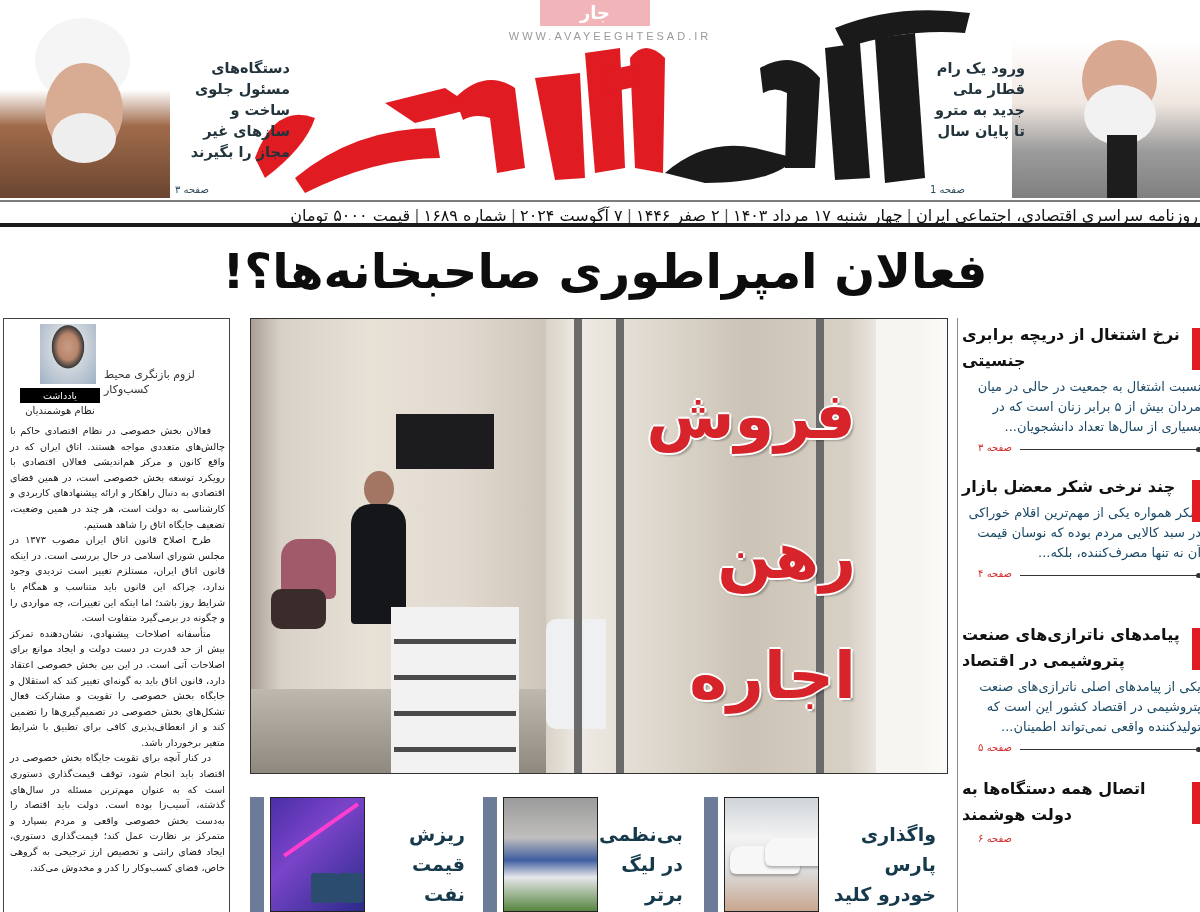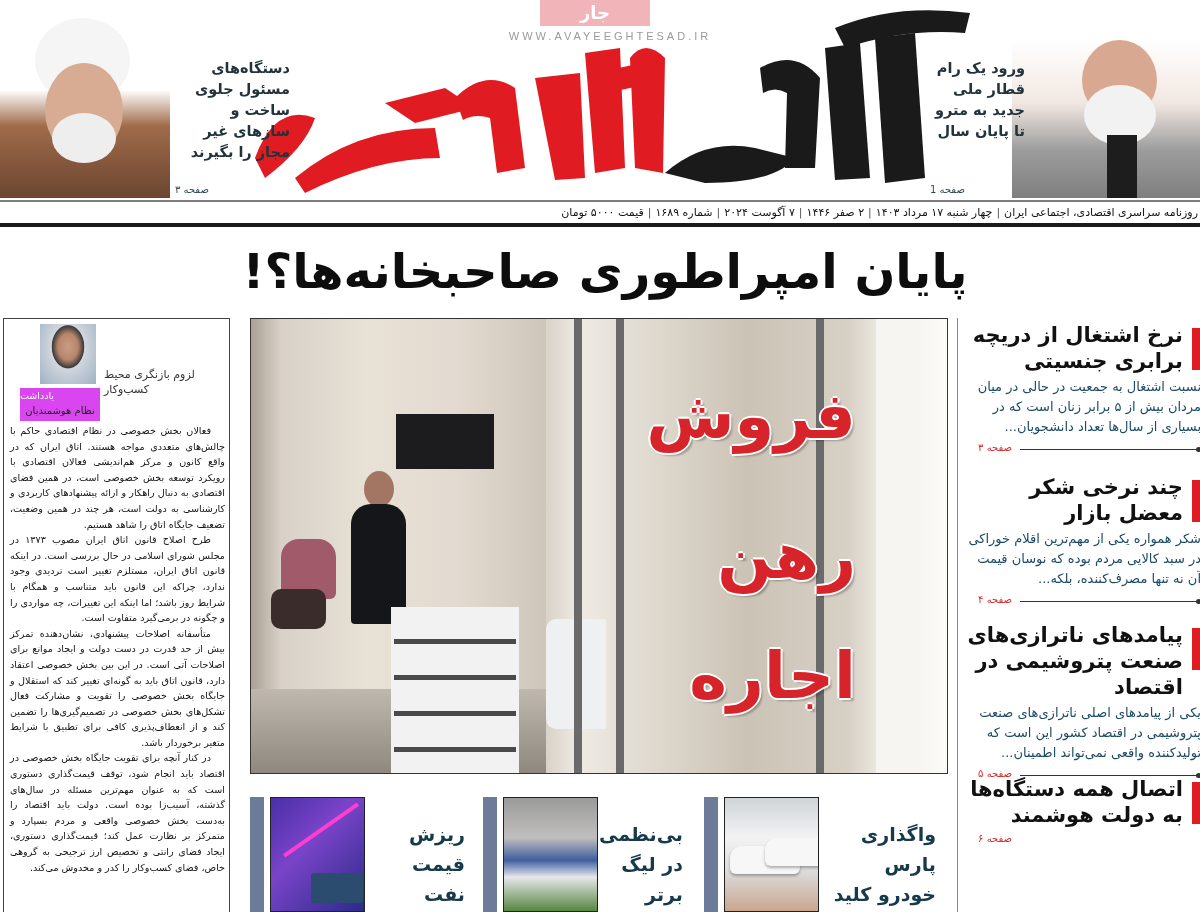--- a/index.html
+++ b/index.html
@@ -23,34 +23,34 @@
   .teaser-left-page { left: 175px; }
   .teaser-right-page { left: 930px; }
 
   .portrait { position: absolute; background: #d9d9d9; overflow: hidden; }
   .portrait-left { left: 0; top: 18px; width: 170px; height: 180px; background: linear-gradient(#fff 0%, #fff 40%, #a06b4b 60%, #6b4530 100%); }
   .portrait-right { left: 1012px; top: 40px; width: 188px; height: 158px; background: linear-gradient(#fff 0%, #f1e7e1 40%, #9c9c9c 70%, #7f7f7f 100%); }
   .face { position: absolute; border-radius: 50%; }
 
   
   .rule-top { position: absolute; left: 0; top: 200px; width: 1200px; height: 2px; background: #7d7d7d; }
-  .dateline { position: absolute; left: 330px; top: 206px; width: 870px; height: 16px; font-size: 11px; color: #111; text-align: right; padding-right: 0; white-space: nowrap; }
+  .dateline { position: absolute; left: 330px; top: 206px; width: 870px; height: 16px; font-size: 16px; color: #111; text-align: right; padding-right: 0; white-space: nowrap; }
   .dateline span { padding: 0 2px; }
   .dateline .sep { color: #555; }
   .rule-thick { position: absolute; left: 0; top: 223px; width: 1200px; height: 4px; background: #1b1b1b; }
 
   
   .headline { position: absolute; left: 200px; top: 236px; width: 810px; height: 70px; text-align: center;
     font-weight: 900; font-size: 48px; line-height: 70px; color: #0d0d0d; letter-spacing: -1px; }
 
   
   .editorial { position: absolute; left: 3px; top: 318px; width: 227px; height: 594px; border: 1px solid #444; border-bottom: none; padding: 0 6px; overflow: hidden; }
   .ed-photo { position: absolute; left: 36px; top: 5px; width: 56px; height: 60px;
     background: radial-gradient(ellipse at 50% 38%, #c99c84 0%, #b8856b 25%, #3b3b3b 40%, #d0d6dd 42%, #9fb1c4 100%); }
-  .ed-badge { position: absolute; left: 16px; top: 69px; width: 80px; height: 33px; background: #d946ef; color: #fff; font-size: 9.5px; text-align: left; line-height: 15px; }
+  .ed-badge { position: absolute; left: 16px; top: 69px; width: 80px; height: 15px; background: #000000; color: #fff; font-size: 9.5px; text-align: center; line-height: 15px; }
   .ed-author { position: absolute; left: 16px; top: 86px; width: 80px; text-align: center; font-size: 10px; color: #222; }
   .ed-title { position: absolute; left: 100px; top: 48px; width: 120px; font-size: 11px; line-height: 15px; color: #333; text-align: left; }
   .ed-body { position: absolute; left: 6px; top: 104px; width: 215px; font-size: 9.6px; line-height: 15.6px; color: #111; text-align: justify; }
   .ed-body p { text-indent: 14px; }
 
   
   .main-photo { position: absolute; left: 250px; top: 318px; width: 698px; height: 456px; border: 1px solid #333; overflow: hidden; background: #cfc8bf; }
   .office { position: absolute; left: 0; top: 0; width: 295px; height: 456px;
     background: linear-gradient(90deg, #aa9f94 0%, #d8d1c8 10%, #e8e1d6 40%, #e2dad0 70%, #cfc6ba 100%); }
   .office .tv { position: absolute; left: 145px; top: 95px; width: 98px; height: 55px; background: #1c1c1e; }
@@ -79,21 +79,21 @@
   .thumb-oil .barrel { position: absolute; bottom: 8px; width: 26px; height: 30px; background: #2b4c6f; border-radius: 3px; }
   .thumb-football { background: linear-gradient(#9b9b9b 0%, #c0bfbd 35%, #3f5ea0 55%, #e6e7ea 70%, #57863f 100%); }
   .thumb-cars { background: linear-gradient(#cfd4d8 0%, #f3f3f3 35%, #dcdcdc 65%, #c8a68e 100%); }
   .thumb-cars .car { position: absolute; width: 70px; height: 28px; background: #f7f7f7; border-radius: 12px 12px 6px 6px; box-shadow: 0 2px 3px rgba(0,0,0,0.3); }
 
   
   .right-col { position: absolute; left: 957px; top: 318px; width: 243px; height: 594px; border-left: 1px solid #8a8a8a; }
   .news-item { position: absolute; left: 4px; width: 239px; }
   .news-item .hl-wrap { position: relative; padding-right: 12px; }
   .news-item .red-bar { position: absolute; right: 0; top: 6px; width: 9px; height: 42px; background: #e11b22; }
-  .news-item .hl { font-weight: bold; font-size: 21px; line-height: 26px; color: #111; text-align: right; padding-right: 6px; }
+  .news-item .hl { font-weight: bold; font-size: 16px; line-height: 26px; color: #111; text-align: left; padding-right: 6px; }
   .news-item .summary { font-size: 13px; line-height: 20px; color: #1c4a66; text-align: right; margin-top: 3px; }
   .news-item .pg-row { position: relative; height: 14px; margin-top: 5px; }
   .news-item .pg-line { position: absolute; left: 58px; right: 2px; top: 7px; height: 1px; background: #333; }
   .news-item .pg-dot { position: absolute; right: 0; top: 5px; width: 5px; height: 5px; background: #333; border-radius: 50%; }
   .news-item .pg-label { position: absolute; left: 0; top: 0; width: 50px; font-size: 10px; color: #d12a2a; text-align: right; }
 </style>
 </head>
 <body>
 
 <div class="masthead">
@@ -137,21 +137,21 @@
   <div class="teaser teaser-right">ورود یک رام قطار ملی جدید به مترو تا پایان سال</div>
   <div class="teaser-page teaser-right-page">صفحه 1</div>
 </div>
 
 <div class="rule-top"></div>
 <div class="dateline">
   <span>روزنامه سراسری اقتصادی، اجتماعی ایران</span><span class="sep">|</span><span>چهار شنبه ۱۷ مرداد ۱۴۰۳</span><span class="sep">|</span><span>۲ صفر ۱۴۴۶</span><span class="sep">|</span><span>۷ آگوست ۲۰۲۴</span><span class="sep">|</span><span>شماره ۱۶۸۹</span><span class="sep">|</span><span>قیمت ۵۰۰۰ تومان</span>
 </div>
 <div class="rule-thick"></div>
 
-<div class="headline">پایان امپراطوری صاحبخانه‌ها؟!</div>
+<div class="headline">فعالان امپراطوری صاحبخانه‌ها؟!</div>
 
 <div class="editorial">
   <div class="ed-photo"></div>
   <div class="ed-badge">یادداشت</div>
   <div class="ed-author">نظام هوشمندیان</div>
   <div class="ed-title">لزوم بازنگری محیط کسب‌وکار</div>
   <div class="ed-body">
     <p>فعالان بخش خصوصی در نظام اقتصادی حاکم با چالش‌های متعددی مواجه هستند. اتاق ایران که در واقع کانون و مرکز هم‌اندیشی فعالان اقتصادی با رویکرد توسعه بخش خصوصی است، در همین فضای اقتصادی به دنبال راهکار و ارائه پیشنهادهای کاربردی و کارشناسی به دولت است، هر چند در همین وضعیت، تضعیف جایگاه اتاق را شاهد هستیم.</p>
     <p>طرح اصلاح قانون اتاق ایران مصوب ۱۳۷۳ در مجلس شورای اسلامی در حال بررسی است. در اینکه قانون اتاق ایران، مستلزم تغییر است تردیدی وجود ندارد، چراکه این قانون باید متناسب و همگام با شرایط روز باشد؛ اما اینکه این تغییرات، چه مواردی را و چگونه در برمی‌گیرد متفاوت است.</p>
     <p>متأسفانه اصلاحات پیشنهادی، نشان‌دهنده تمرکز بیش از حد قدرت در دست دولت و ایجاد موانع برای اصلاحات آتی است. در این بین بخش خصوصی اعتقاد دارد، قانون اتاق باید به گونه‌ای تغییر کند که استقلال و جایگاه بخش خصوصی را تقویت و مشارکت فعال تشکل‌های بخش خصوصی در تصمیم‌گیری‌ها را تضمین کند و از انعطاف‌پذیری کافی برای تطبیق با شرایط متغیر برخوردار باشد.</p>

